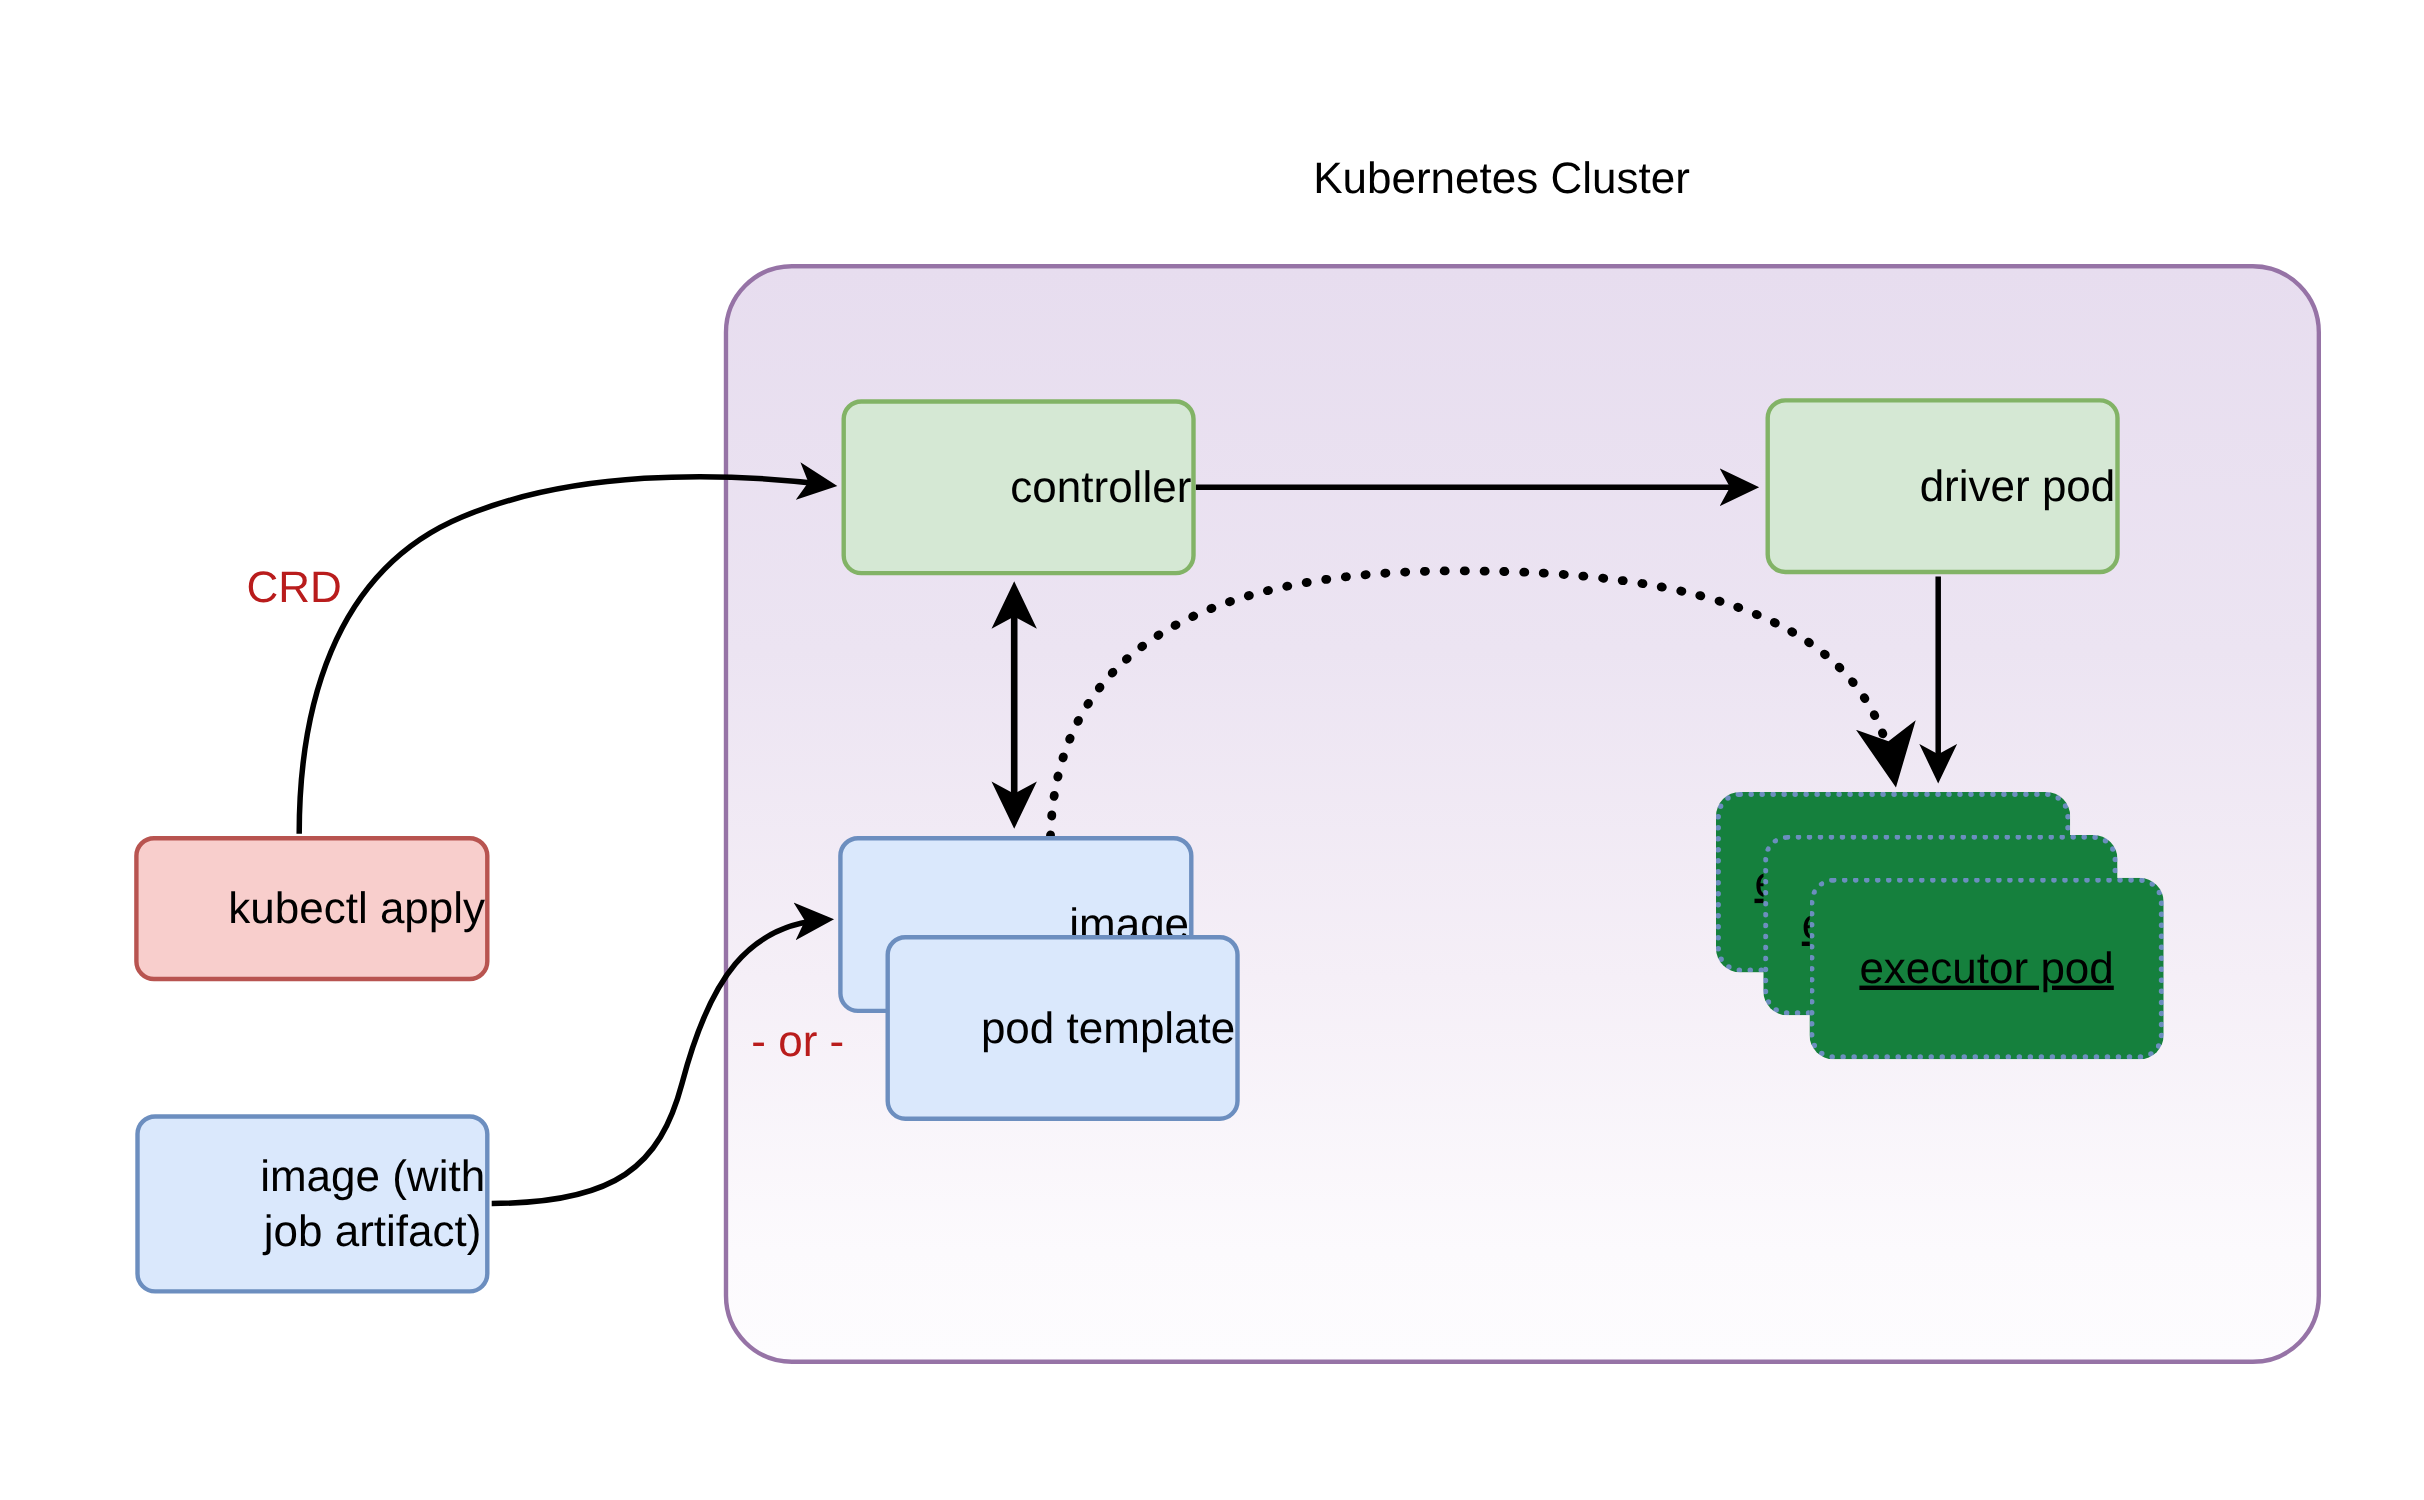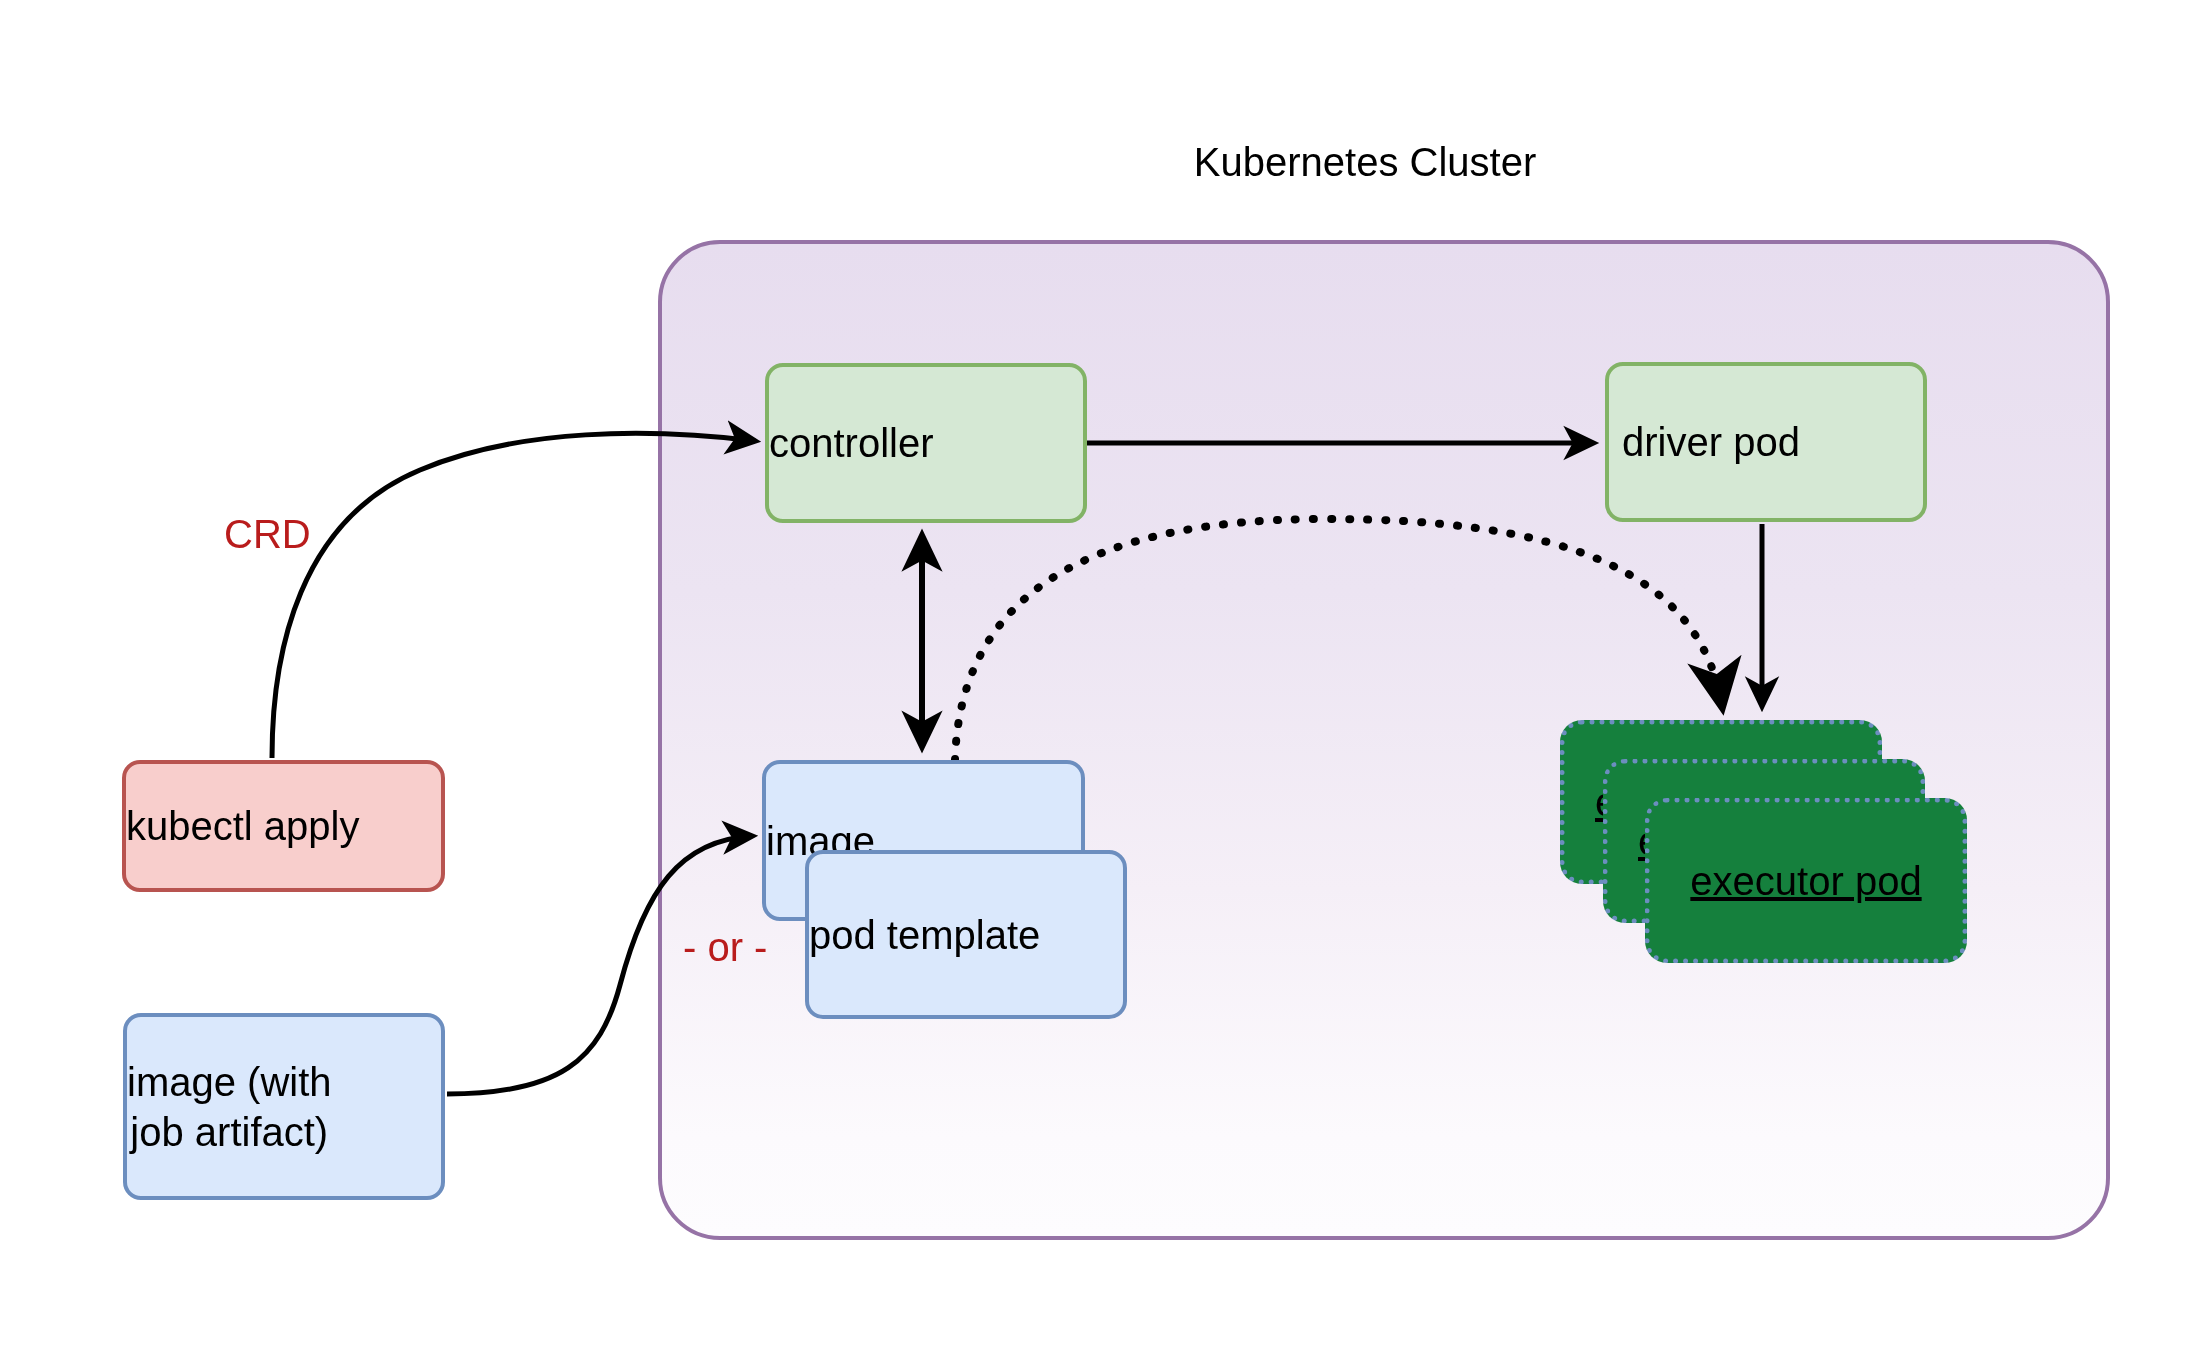--- a/index.html
+++ b/index.html
@@ -41,21 +41,21 @@
     color: #000000;
     line-height: 1.2;
     white-space: nowrap;
   }
   
   .node {
     position: absolute;
     box-sizing: border-box;
     display: flex;
     align-items: center;
-    justify-content: flex-start;
+    justify-content: flex-end;
     text-align: center;
     font-size: 40px;
     color: #000000;
     line-height: 1.25;
     border-radius: 18px;
   }
   .node.green {
     background: #d5e8d4;
     border: 4px solid #82b366;
   }
@@ -72,21 +72,21 @@
     border: 5px dotted #6c8ebf;
     border-radius: 22px;
     justify-content: flex-start;
     padding-left: 30px;
     text-decoration: underline;
   }
   
   #node-controller   { left: 765px;  top: 363px;  width: 322px; height: 160px; }
   #node-driver-pod   { left: 1605px; top: 362px;  width: 322px; height: 160px; padding-left: 13px; }
   #node-kubectl      { left: 122px;  top: 760px;  width: 323px; height: 132px; }
-  #node-image-job    { left: 123px;  top: 1013px; width: 322px; height: 187px; }
+  #node-image-job    { left: 123px;  top: 1013px; width: 322px; height: 163px; }
   #node-image        { left: 762px;  top: 760px;  width: 323px; height: 161px; }
   #node-pod-template { left: 805px;  top: 850px;  width: 322px; height: 169px; }
 
   #node-executor-back   { left: 1560px; top: 720px; width: 322px; height: 164px; }
   #node-executor-middle { left: 1603px; top: 759px; width: 322px; height: 164px; }
   #node-executor-front  { left: 1645px; top: 798px; width: 322px; height: 165px;
                           justify-content: center; padding-left: 0; }
 
   
   .edge-label {

